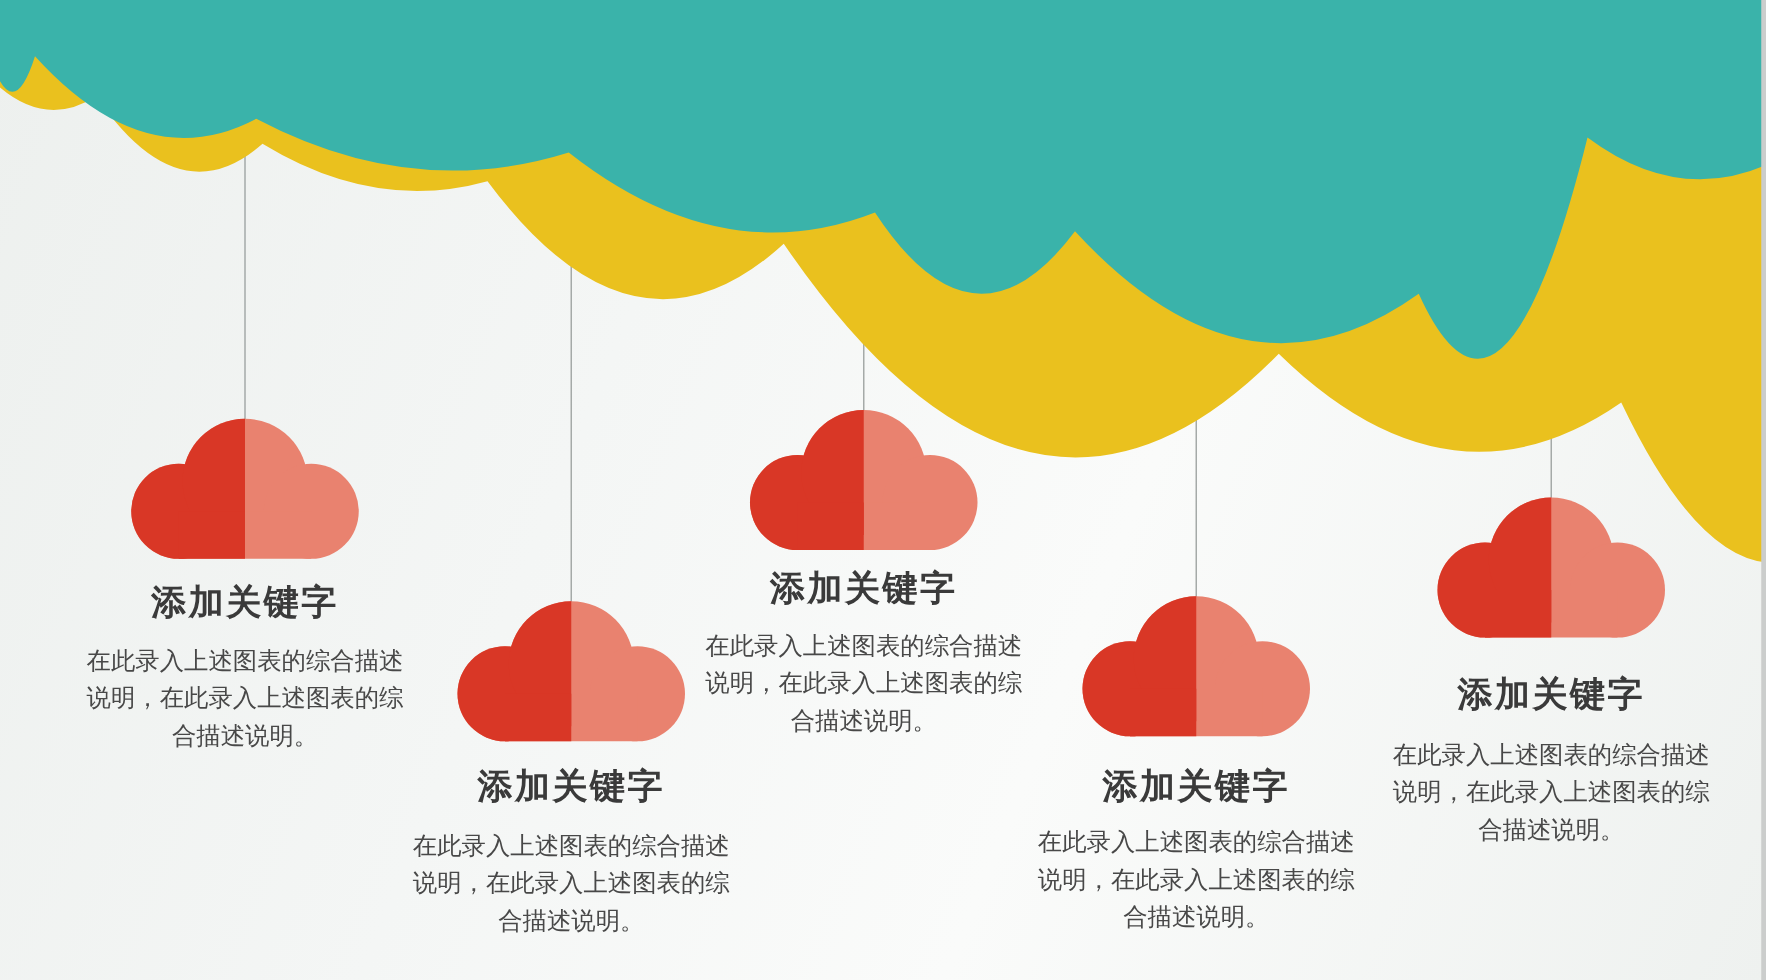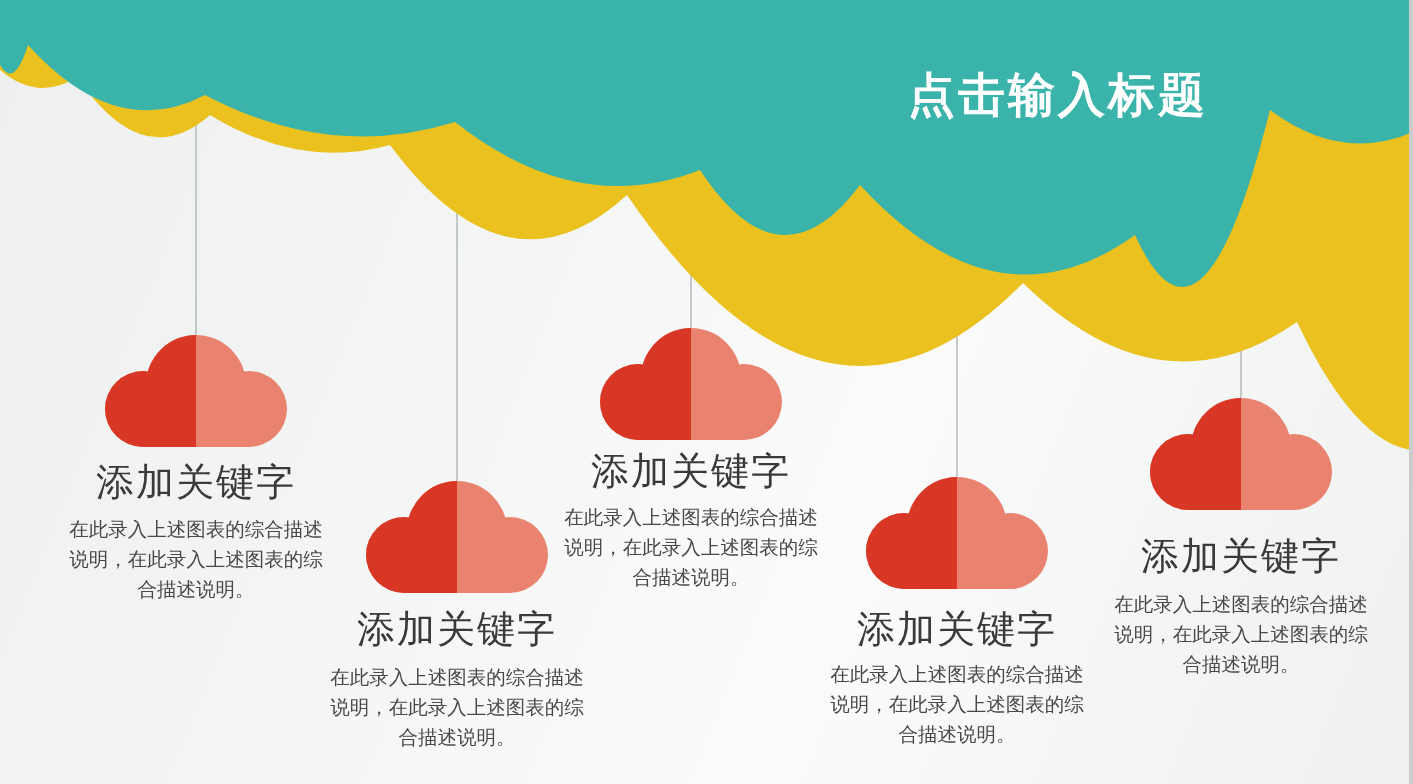--- a/index.html
+++ b/index.html
@@ -22,21 +22,21 @@
   .stage{position:absolute;inset:0;}
   svg.decor{position:absolute;left:0;top:0;width:1413px;height:784px;display:block;}
   .slide-title{
     position:absolute;left:798px;top:64px;width:520px;
     text-align:center;color:var(--title);
     font-size:47px;font-weight:bold;letter-spacing:3px;
     white-space:nowrap;
   }
   .kw-block{position:absolute;width:270px;text-align:center;}
   .kw-heading{
-    font-size:38px;font-weight:normal;color:var(--heading);
+    font-size:28px;font-weight:bold;color:var(--heading);
     letter-spacing:2px;line-height:38px;white-space:nowrap;
   }
   .kw-desc{
     position:absolute;width:270px;text-align:center;
     font-size:19.5px;line-height:30px;color:var(--body);
   }
   .slide-edge{
     position:absolute;right:0;top:0;width:4px;height:784px;
     background:var(--edge);z-index:9;
   }
@@ -117,21 +117,20 @@
       </g>
       <g transform="translate(1150,398)">
         <use href="#rc" fill="var(--red-light)"></use>
         <g clip-path="url(#halfL)">
             <use href="#rc" fill="var(--red-dark)"></use>
           </g>
       </g>
     </g>
   </svg>
 
-  <div class="slide-title">点击输入标题</div>
 
   <div class="kw-block" style="left:61px;top:463px;">
     <div class="kw-heading">添加关键字</div>
   </div>
   <div class="kw-desc" style="left:61px;top:514px;">在此录入上述图表的综合描述说明，在此录入上述图表的综合描述说明。</div>
 
   <div class="kw-block" style="left:322px;top:610px;">
     <div class="kw-heading">添加关键字</div>
   </div>
   <div class="kw-desc" style="left:322px;top:662px;">在此录入上述图表的综合描述说明，在此录入上述图表的综合描述说明。</div>

